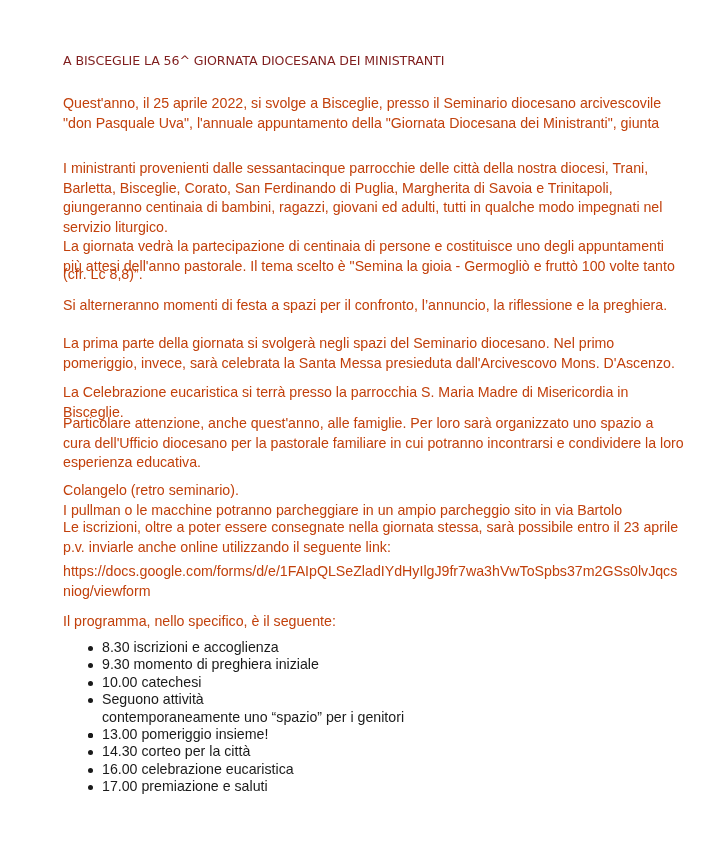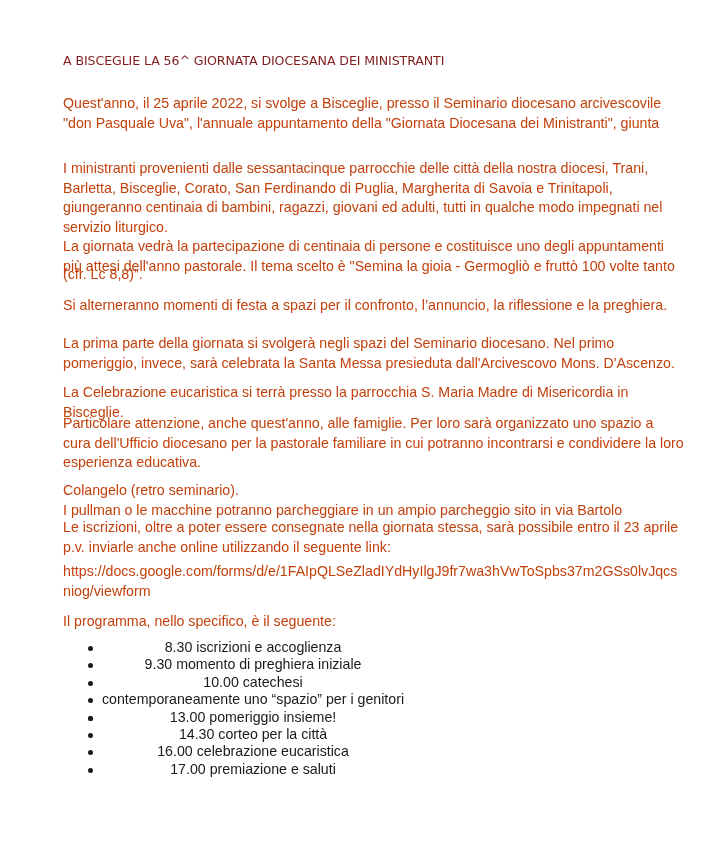--- a/index.html
+++ b/index.html
@@ -58,21 +58,21 @@
     }
     .list li .bullet {
       position: absolute;
       left: 25px;
       top: 7px;
       width: 5px;
       height: 5px;
       background: #1a1a1a;
       border-radius: 50%;
     }
-    .list li .ln { display: block; text-align: center; }
+    .list li .ln { display: block; }
   </style>
 </head>
 <body>
 
 <div class="page">
   <div class="title">A BISCEGLIE LA 56^ GIORNATA DIOCESANA DEI MINISTRANTI</div>
 
   <p class="p" style="top:94px">
     <span class="ln">Quest'anno, il 25 aprile 2022, si svolge a Bisceglie, presso il Seminario diocesano arcivescovile</span>
     <span class="ln">"don Pasquale Uva", l'annuale appuntamento della "Giornata Diocesana dei Ministranti", giunta</span>
@@ -138,20 +138,21 @@
     <li>
       <span class="bullet"></span>
       <span class="ln">9.30 momento di preghiera iniziale</span>
     </li>
     <li>
       <span class="bullet"></span>
       <span class="ln">10.00 catechesi</span>
     </li>
     <li>
       <span class="bullet"></span>
+      <span class="ln">Seguono attività</span>
       <span class="ln">contemporaneamente uno “spazio” per i genitori</span>
     </li>
     <li>
       <span class="bullet"></span>
     </li>
     <li>
       <span class="bullet"></span>
       <span class="ln">13.00 pomeriggio insieme!</span>
     </li>
     <li>

